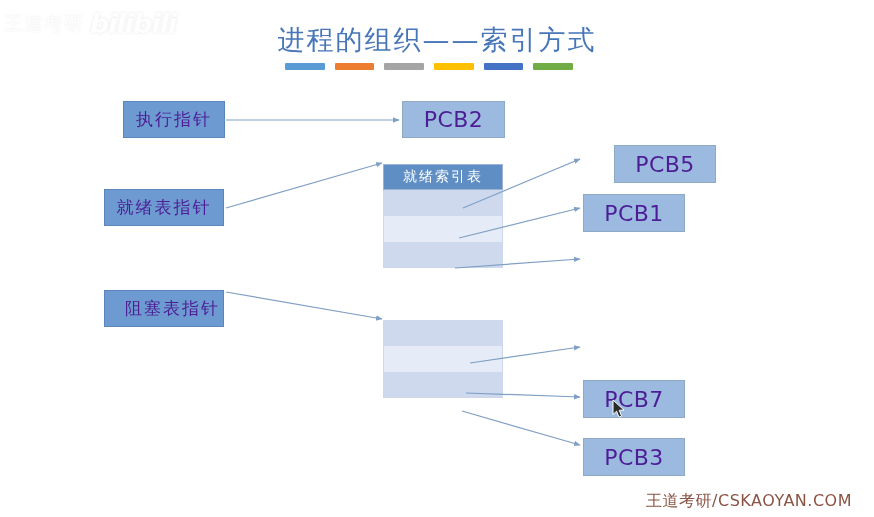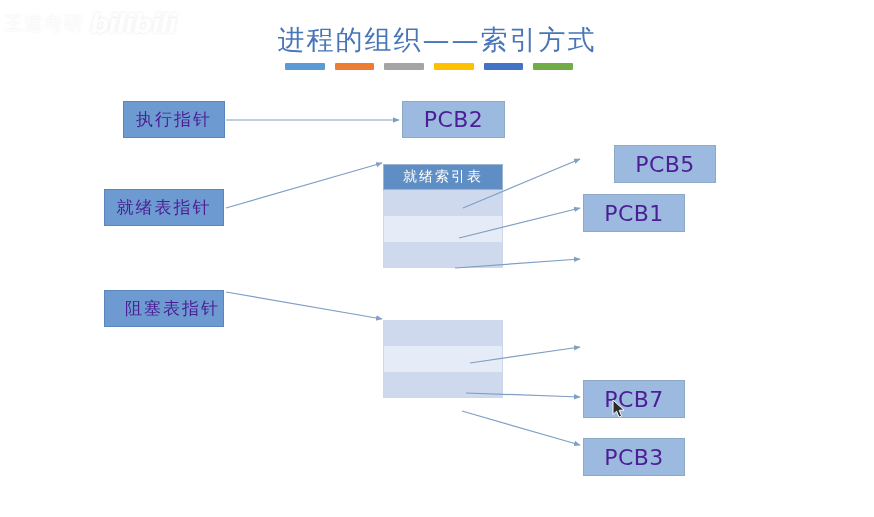--- a/index.html
+++ b/index.html
@@ -247,18 +247,19 @@
 
   <svg id="wm-tv" viewBox="0 0 92 72">
     <g fill="none" stroke="#ffffff" stroke-width="5.5" stroke-linecap="round" opacity="0.95">
       <line x1="25" y1="6" x2="34" y2="18"></line>
       <line x1="67" y1="6" x2="58" y2="18"></line>
     </g>
     <rect x="7" y="16" width="78" height="52" rx="13" ry="13" fill="none" stroke="#ffffff" stroke-width="6" opacity="0.95"></rect>
     <path d="M38,31 L58,42 L38,53 z" fill="none" stroke="#ffffff" stroke-width="5" stroke-linejoin="round" opacity="0.95"></path>
   </svg>
 
+  <div id="footer-text">王道考研/CSKAOYAN.COM</div>
 
   <svg id="cursor" viewBox="0 0 14 20">
     <path d="M1,1 L1,15.5 L4.6,12.2 L7,18.2 L9.6,17.1 L7.2,11.3 L12,11.1 z" fill="#2b2b2b" stroke="#ffffff" stroke-width="1"></path>
   </svg>
 
 </div>
 
 </body></html>

